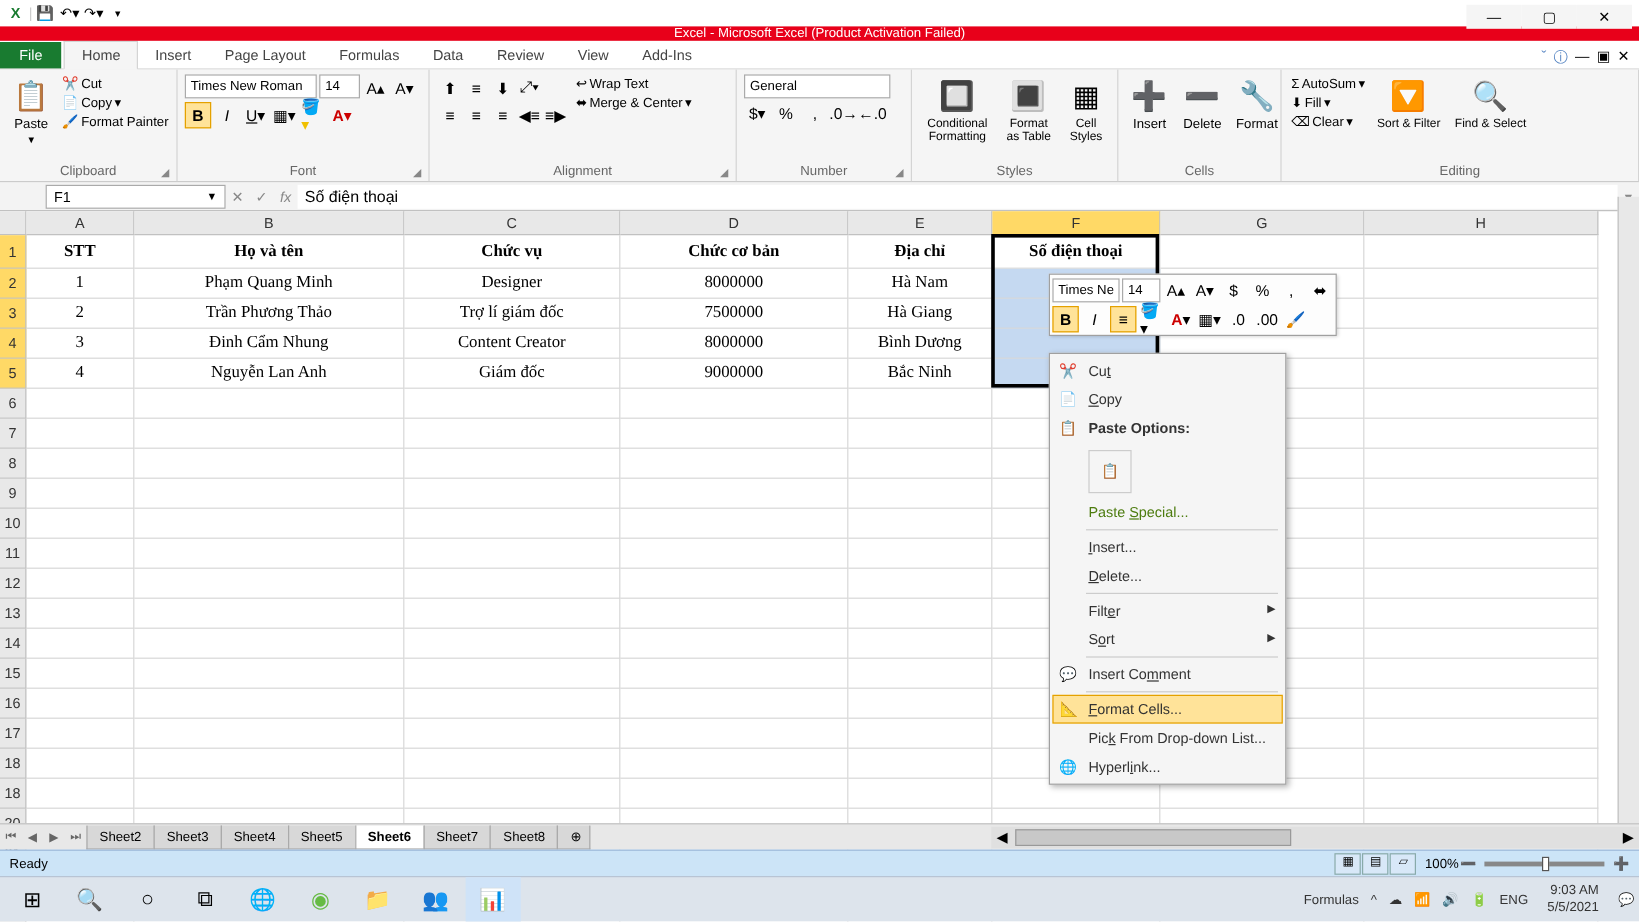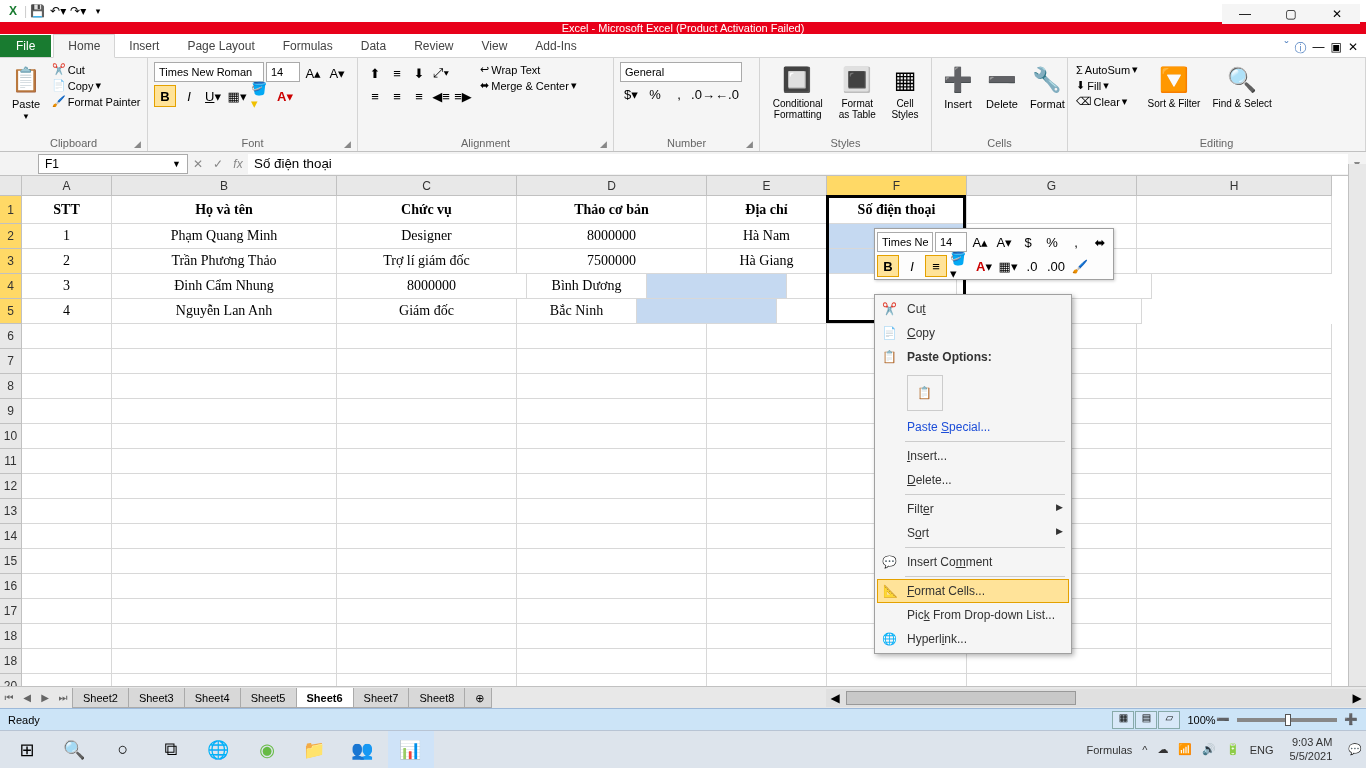--- a/index.html
+++ b/index.html
@@ -56,21 +56,21 @@
 
 .selection-border { position: absolute; border: 3px solid #000; pointer-events: none; }
 
 .mini-toolbar { position: absolute; background: #fdfdfd; border: 1px solid #a0a0a0; box-shadow: 1px 1px 3px rgba(0,0,0,0.2); padding: 2px; display: flex; flex-direction: column; gap: 2px; z-index: 50; justify-content: center; }
 .mt-row { display: flex; gap: 2px; align-items: center; }
 .mt-combo { border: 1px solid #aaa; background: #fff; height: 20px; font-size: 11px; padding: 0 4px; width: 56px; }
 
 .context-menu { position: absolute; background: #f5f5f5; border: 1px solid #a0a0a0; box-shadow: 2px 2px 5px rgba(0,0,0,0.3); width: 198px; z-index: 49; padding: 2px; }
 .cm-item { padding: 5px 8px 5px 30px; font-size: 12px; color: #333; position: relative; }
 .cm-item.hl { background: #ffe399; border: 1px solid #e4a100; padding: 4px 7px 4px 29px; }
-.cm-item.dis { color: #1d4ed8; }
+.cm-item.dis { color: #4d7c0f; }
 .cm-sep { height: 1px; background: #ccc; margin: 2px 4px 2px 28px; }
 .cm-icon { position: absolute; left: 4px; width: 18px; text-align: center; }
 .cm-arrow { position: absolute; right: 6px; font-size: 9px; }
 .paste-opts { padding: 4px 8px 4px 30px; }
 .paste-icon-box { width: 36px; height: 36px; border: 1px solid #ccc; display: flex; align-items: center; justify-content: center; margin-top: 2px; }
 
 .sheet-tabs { height: 22px; background: #e8e8e8; border-top: 1px solid #c1c1c1; display: flex; align-items: center; position: absolute; bottom: 60px; left: 0; right: 0; }
 .tab-nav { display: flex; }
 .tab-nav-btn { width: 18px; text-align: center; color: #666; font-size: 10px; }
 .sheet-tab { padding: 0 10px; background: #d8d8d8; border: 1px solid #aaa; border-top: none; font-size: 11px; height: 20px; line-height: 20px; margin-right: -1px; }
@@ -327,21 +327,21 @@
       <div class="row-h">20</div>
       <div class="row-h">21</div>
       <div class="row-h">22</div>
       <div class="row-h">23</div>
     </div>
   <div class="cells" id="cells">
       <div class="cell-row hdr">
         <div class="cell hdr" style="width: 90px;">STT</div>
         <div class="cell hdr" style="width: 225px;">Họ và tên</div>
         <div class="cell hdr" style="width: 180px;">Chức vụ</div>
-        <div class="cell hdr" style="width: 190px;">Thảo cơ bản</div>
+        <div class="cell hdr" style="width: 190px;">Chức cơ bản</div>
         <div class="cell hdr" style="width: 120px;">Địa chỉ</div>
         <div class="cell hdr" style="width: 140px;">Số điện thoại</div>
         <div class="cell hdr" style="width: 170px;"></div>
         <div class="cell hdr" style="width: 195px;"></div>
       </div>
       <div class="cell-row">
         <div class="cell" style="width: 90px;">1</div>
         <div class="cell" style="width: 225px;">Phạm Quang Minh</div>
         <div class="cell" style="width: 180px;">Designer</div>
         <div class="cell" style="width: 190px;">8000000</div>
@@ -356,30 +356,32 @@
         <div class="cell" style="width: 180px;">Trợ lí giám đốc</div>
         <div class="cell" style="width: 190px;">7500000</div>
         <div class="cell" style="width: 120px;">Hà Giang</div>
         <div class="cell selcell" style="width: 140px;"></div>
         <div class="cell" style="width: 170px;"></div>
         <div class="cell" style="width: 195px;"></div>
       </div>
       <div class="cell-row">
         <div class="cell" style="width: 90px;">3</div>
         <div class="cell" style="width: 225px;">Đinh Cẩm Nhung</div>
+        <div class="cell" style="width: 180px;">Content Creator</div>
         <div class="cell" style="width: 190px;">8000000</div>
         <div class="cell" style="width: 120px;">Bình Dương</div>
         <div class="cell selcell" style="width: 140px;"></div>
         <div class="cell" style="width: 170px;"></div>
         <div class="cell" style="width: 195px;"></div>
       </div>
       <div class="cell-row">
         <div class="cell" style="width: 90px;">4</div>
         <div class="cell" style="width: 225px;">Nguyễn Lan Anh</div>
         <div class="cell" style="width: 180px;">Giám đốc</div>
+        <div class="cell" style="width: 190px;">9000000</div>
         <div class="cell" style="width: 120px;">Bắc Ninh</div>
         <div class="cell selcell" style="width: 140px;"></div>
         <div class="cell" style="width: 170px;"></div>
         <div class="cell" style="width: 195px;"></div>
       </div>
       <div class="cell-row">
         <div class="cell" style="width: 90px;"></div>
         <div class="cell" style="width: 225px;"></div>
         <div class="cell" style="width: 180px;"></div>
         <div class="cell" style="width: 190px;"></div>

